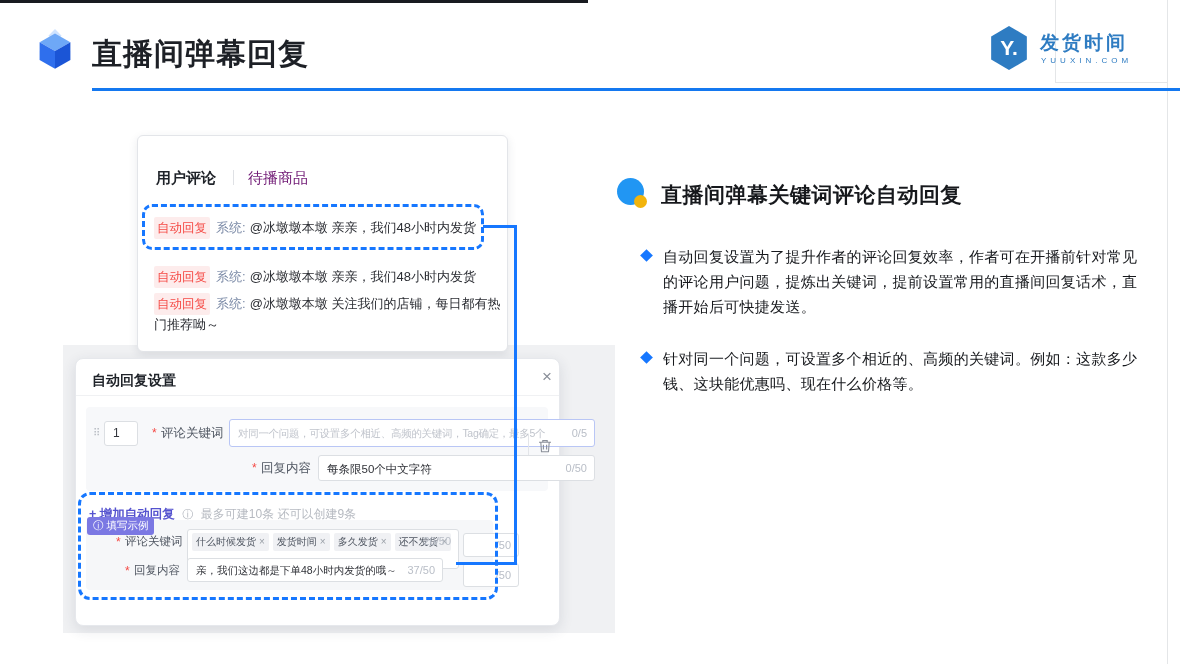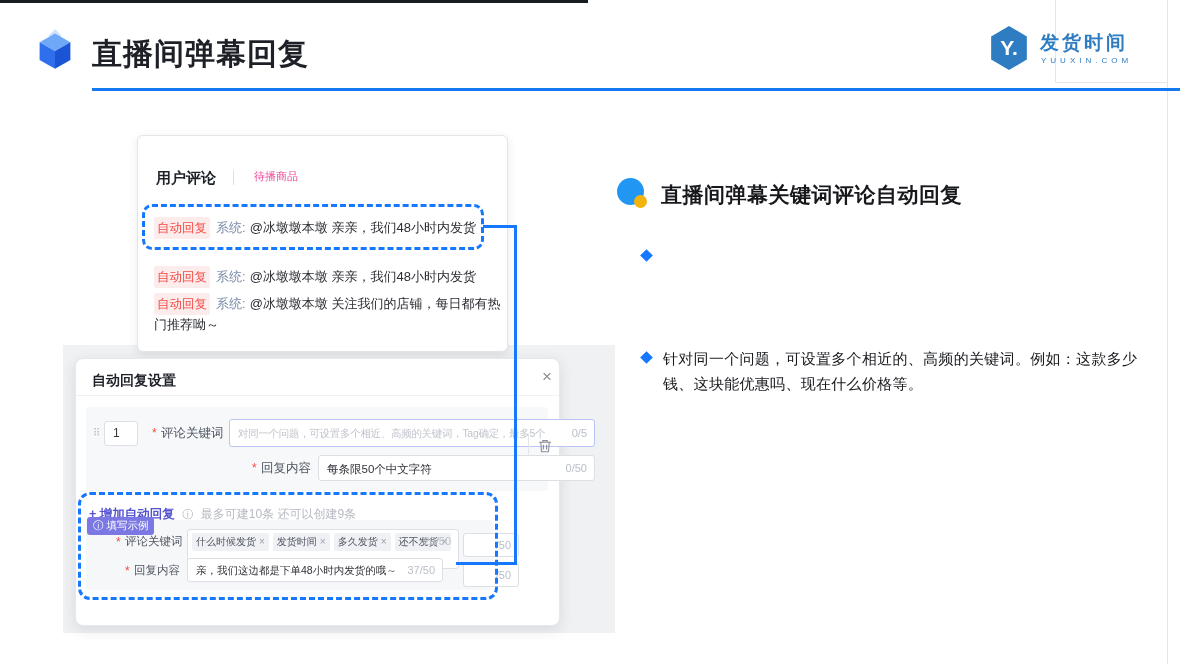--- a/index.html
+++ b/index.html
@@ -27,21 +27,21 @@
   .brand-name{position:absolute;left:52px;top:6px;font-size:19px;font-weight:700;color:var(--logo-blue);letter-spacing:3px;}
   .brand-domain{position:absolute;left:53px;top:32px;font-size:8px;font-weight:400;color:var(--logo-blue);letter-spacing:4px;}
 
   
   .backdrop{position:absolute;left:63px;top:345px;width:552px;height:288px;background:#f0f1f3;z-index:1;}
 
   
   .comments-card{position:absolute;left:137px;top:135px;width:371px;height:217px;background:#fff;border:1px solid #e3e5e9;border-radius:6px;box-shadow:0 3px 10px rgba(40,50,70,.10);z-index:10;}
   .tab-active{position:absolute;left:18px;top:33px;font-size:15px;font-weight:700;color:#1f2329;}
   .tab-divider{position:absolute;left:95px;top:34px;width:1px;height:15px;background:#dfe1e5;}
-  .tab-inactive{position:absolute;left:116px;top:33px;font-size:11px;color:#ec4899;}
+  .tab-inactive{position:absolute;left:110px;top:33px;font-size:15px;color:#701a75;}
   .dash-box-msg{position:absolute;left:4px;top:68px;width:342px;height:46px;border:3px dashed var(--accent);border-radius:10px;z-index:40;}
   .msg{position:absolute;left:16px;font-size:13px;color:#2b2d33;line-height:20px;width:348px;}
   .msg-1{top:81px;white-space:nowrap;}
   .msg-2{top:130px;white-space:nowrap;}
   .msg-3{top:157px;}
   .msg-badge{display:inline-block;background:var(--badge-red-bg);color:var(--badge-red);font-size:12.5px;padding:1px 3px;border-radius:2px;margin-right:6px;}
   .msg-sender{color:#7d8ca8;margin-right:4px;}
 
   
   .conn{position:absolute;background:var(--accent);z-index:60;}
@@ -235,17 +235,18 @@
 
   <div class="dash-box-example"></div>
 
   <div class="chat-icon">
     <div class="big"></div>
       <div class="small"></div>
   </div>
   <div class="info-heading">直播间弹幕关键词评论自动回复</div>
 
   <div class="diamond d1"></div>
+  <div class="bullet-text b1">自动回复设置为了提升作者的评论回复效率，作者可在开播前针对常见的评论用户问题，提炼出关键词，提前设置常用的直播间回复话术，直播开始后可快捷发送。</div>
 
   <div class="diamond d2"></div>
   <div class="bullet-text b2">针对同一个问题，可设置多个相近的、高频的关键词。例如：这款多少钱、这块能优惠吗、现在什么价格等。</div>
 
 </div>
 
 </body></html>

